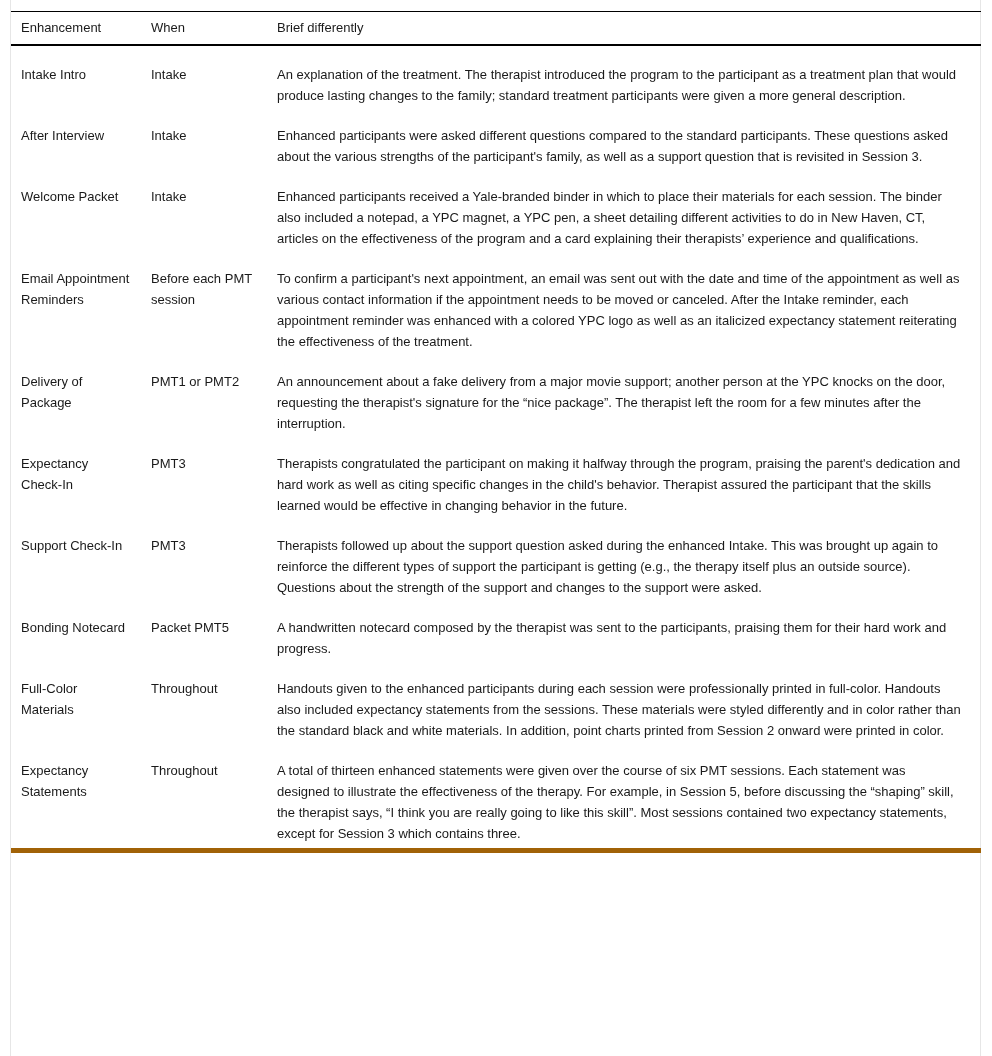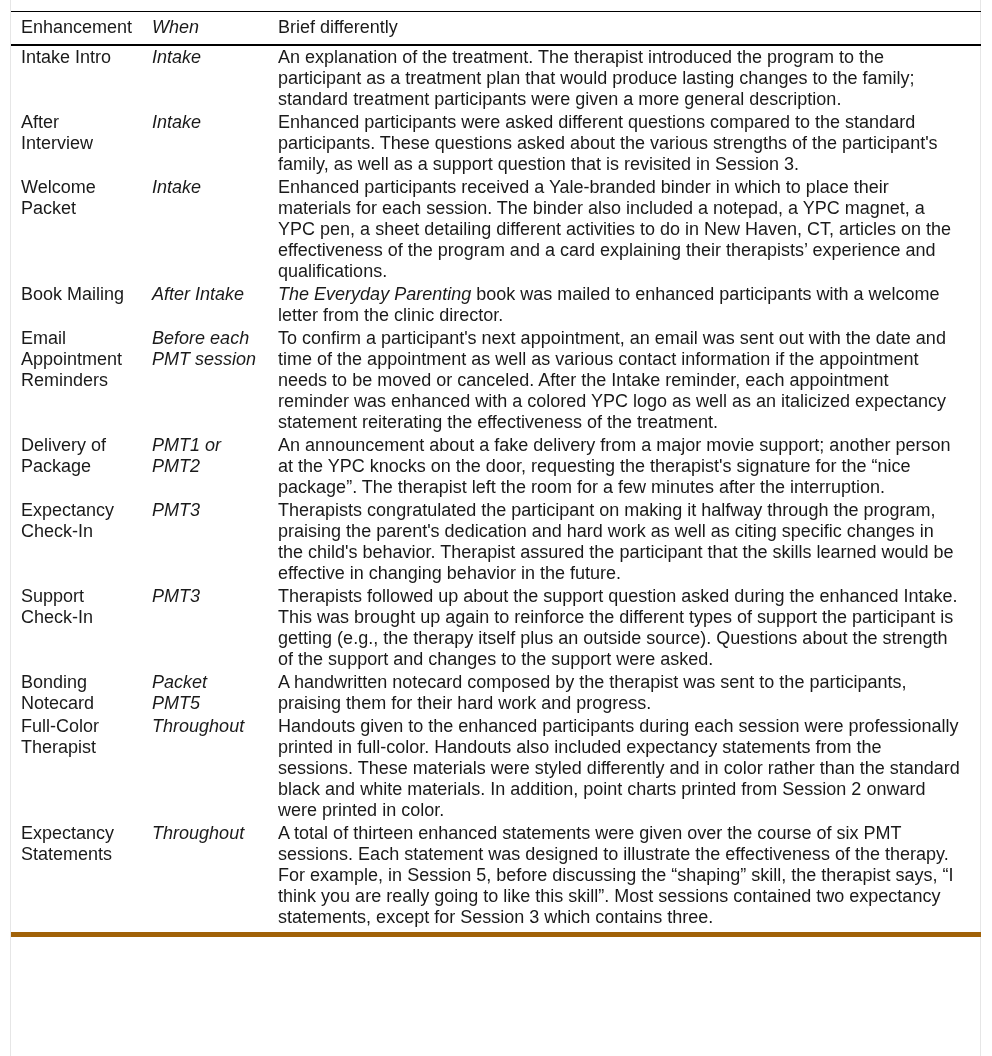--- a/index.html
+++ b/index.html
@@ -1,28 +1,28 @@
 <!DOCTYPE html>
 <html><head>
   <meta charset="utf-8">
   <style>
     html, body { margin: 0; padding: 0; background: #ffffff; }
     body { width: 992px; height: 1056px; position: relative; overflow: hidden;
            font-family: "Liberation Sans", sans-serif; color: #1a1a1a; }
     .frame { position: absolute; left: 10px; top: 0; width: 971px; height: 1056px;
              border-left: 1px solid #e6e6e6; border-right: 1px solid #e6e6e6; box-sizing: border-box; }
     table { position: absolute; left: 11px; top: 11px; width: 970px; border-collapse: collapse;
-            font-size: 18px; line-height: 21px; }
+            font-size: 13px; line-height: 21px; }
     thead tr { border-top: 1px solid #000; border-bottom: 2px solid #000; }
     th { font-weight: normal; text-align: left; padding: 5px 10px 6px 10px; vertical-align: top; }
-    td { vertical-align: top; padding: 1px 10px 1px 10px; }
+    td { vertical-align: top; padding: 18px 10px 1px 10px; }
     tbody tr:last-child td { padding-bottom: 4px; }
     tbody tr:last-child { border-bottom: 5px solid #a16207; }
     .c1 { width: 110px; }
-    .c2 { width: 106px; font-style: italic; }
+    .c2 { width: 106px; }
     .c3 { width: auto; padding-right: 20px; }
     em { font-style: italic; }
   </style>
 </head>
 <body>
 
 <div class="frame"></div>
 
 <table>
   <thead>
@@ -42,25 +42,20 @@
       <td class="c1">After Interview</td>
       <td class="c2">Intake</td>
       <td class="c3">Enhanced participants were asked different questions compared to the standard participants. These questions asked about the various strengths of the participant's family, as well as a support question that is revisited in Session 3.</td>
     </tr>
     <tr>
       <td class="c1">Welcome Packet</td>
       <td class="c2">Intake</td>
       <td class="c3">Enhanced participants received a Yale-branded binder in which to place their materials for each session. The binder also included a notepad, a YPC magnet, a YPC pen, a sheet detailing different activities to do in New Haven, CT, articles on the effectiveness of the program and a card explaining their therapists’ experience and qualifications.</td>
     </tr>
     <tr>
-      <td class="c1">Book Mailing</td>
-      <td class="c2">After Intake</td>
-      <td class="c3"><em>The Everyday Parenting</em><span> book was mailed to enhanced participants with a welcome letter from the clinic director.</span></td>
-    </tr>
-    <tr>
       <td class="c1">Email Appointment Reminders</td>
       <td class="c2">Before each PMT session</td>
       <td class="c3">To confirm a participant's next appointment, an email was sent out with the date and time of the appointment as well as various contact information if the appointment needs to be moved or canceled. After the Intake reminder, each appointment reminder was enhanced with a colored YPC logo as well as an italicized expectancy statement reiterating the effectiveness of the treatment.</td>
     </tr>
     <tr>
       <td class="c1">Delivery of Package</td>
       <td class="c2">PMT1 or PMT2</td>
       <td class="c3">An announcement about a fake delivery from a major movie support; another person at the YPC knocks on the door, requesting the therapist's signature for the “nice package”. The therapist left the room for a few minutes after the interruption.</td>
     </tr>
     <tr>
@@ -72,21 +67,21 @@
       <td class="c1">Support Check-In</td>
       <td class="c2">PMT3</td>
       <td class="c3">Therapists followed up about the support question asked during the enhanced Intake. This was brought up again to reinforce the different types of support the participant is getting (e.g., the therapy itself plus an outside source). Questions about the strength of the support and changes to the support were asked.</td>
     </tr>
     <tr>
       <td class="c1">Bonding Notecard</td>
       <td class="c2">Packet PMT5</td>
       <td class="c3">A handwritten notecard composed by the therapist was sent to the participants, praising them for their hard work and progress.</td>
     </tr>
     <tr>
-      <td class="c1">Full-Color Therapist</td>
+      <td class="c1">Full-Color Materials</td>
       <td class="c2">Throughout</td>
       <td class="c3">Handouts given to the enhanced participants during each session were professionally printed in full-color. Handouts also included expectancy statements from the sessions. These materials were styled differently and in color rather than the standard black and white materials. In addition, point charts printed from Session 2 onward were printed in color.</td>
     </tr>
     <tr>
       <td class="c1">Expectancy Statements</td>
       <td class="c2">Throughout</td>
       <td class="c3">A total of thirteen enhanced statements were given over the course of six PMT sessions. Each statement was designed to illustrate the effectiveness of the therapy. For example, in Session 5, before discussing the “shaping” skill, the therapist says, “I think you are really going to like this skill”. Most sessions contained two expectancy statements, except for Session 3 which contains three.</td>
     </tr>
   </tbody>
 </table>

